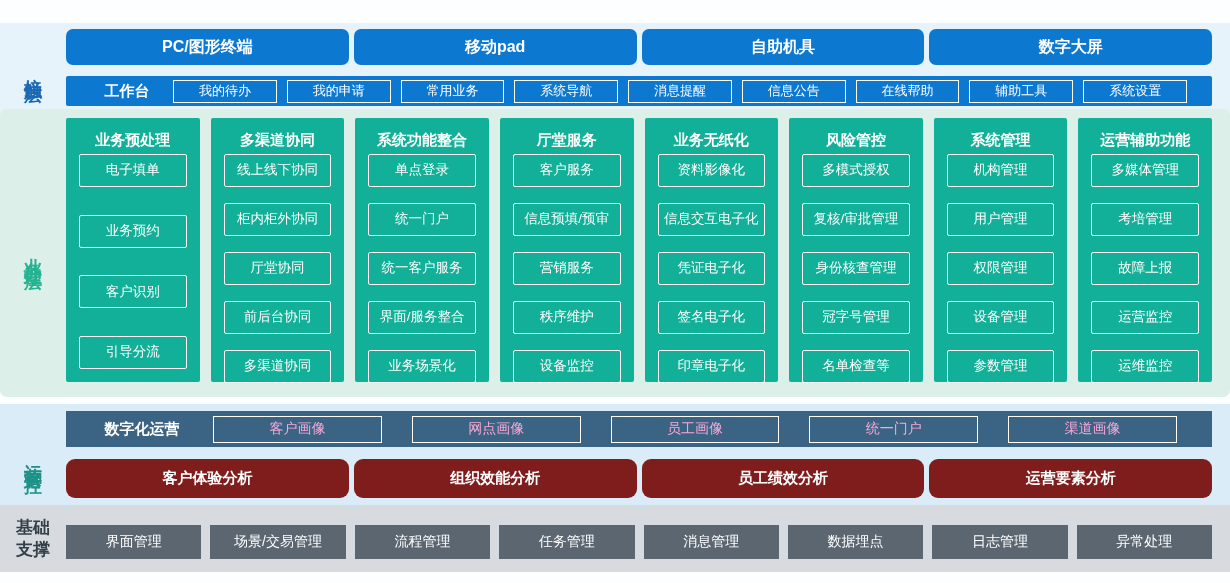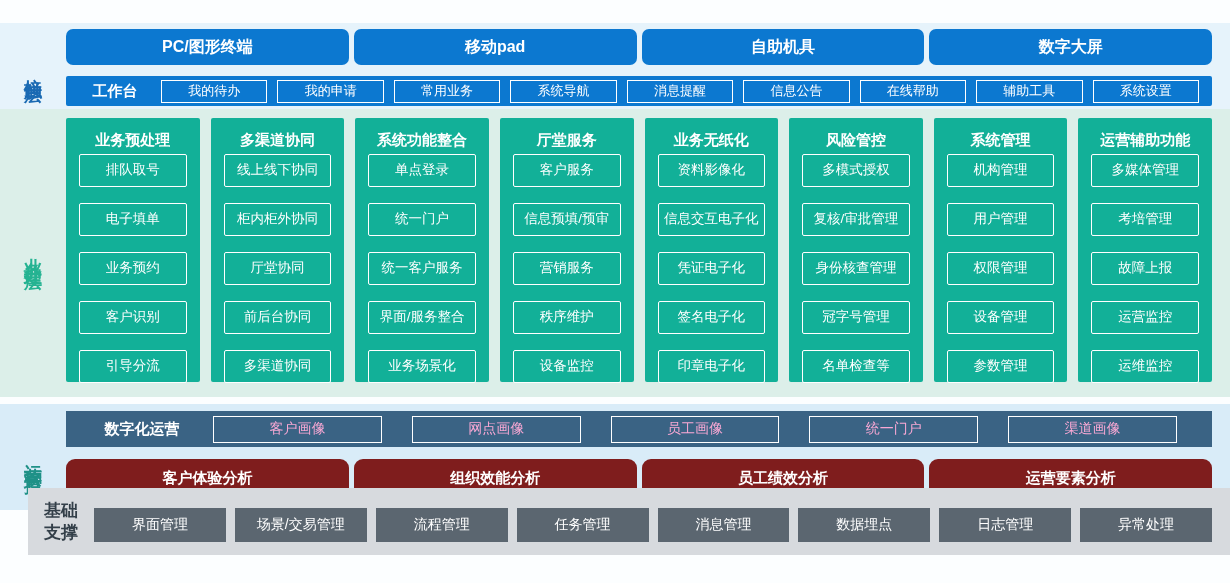--- a/index.html
+++ b/index.html
@@ -1,40 +1,40 @@
 <!DOCTYPE html>
 <html><head>
 <meta charset="utf-8">
 <style>
   * { margin:0; padding:0; box-sizing:border-box; }
   body { background:#fcfeff; font-family:"Liberation Sans","DejaVu Sans",sans-serif; }
   .page { position:relative; width:1230px; height:583px; background:#fcfeff; overflow:hidden; }
 
   .strip { position:absolute; left:0; right:0; display:flex; }
   .strip-contact   { top:23px;   height:94px;  background:#e6f3fb; }
-  .strip-business  { top:109px; height:288px; background:#dcefe9; }
+  .strip-business  { top:109px; height:288px; background:#dcefe9;border-radius:7px; }
   .strip-ops       { top:404px; height:106px; background:#d9ecf8; }
-  .strip-foundation{ top:488px; height:67px;  background:#d7dade;margin-left:28px; }
+  .strip-foundation{ top:505px; height:67px;  background:#d7dade; }
 
   .layer-label { width:66px; flex:0 0 66px; display:flex; align-items:center; justify-content:center;
                  font-weight:bold; font-size:18px; }
   .vert { writing-mode:vertical-rl; text-orientation:upright; letter-spacing:4px; }
   .lbl-contact   { color:#1a6ab3; }
   .lbl-business  { color:#25b392; }
   .lbl-ops       { color:#1f9187; }
   .lbl-foundation{ color:#333f49; }
   .stack { width:40px; line-height:1.25; word-break:break-all; text-align:center; font-size:17px; }
 
   
   .contact-content { flex:1; display:flex; flex-direction:column; padding:6px 18px 7px 0; }
   .terminal-row { display:flex; gap:5px; height:36px; }
   .terminal-btn { flex:1; background:#0c78d0; border-radius:7px; color:#fff; font-weight:bold;
                   font-size:16px; display:flex; align-items:center; justify-content:center; }
   .workbench-bar { margin-top:11px; height:30px; background:#0c78d0; display:flex;
-                   align-items:center; padding:0 8px; border-radius:2px; }
+                   align-items:center; padding:0 20px; border-radius:2px; }
   .workbench-label { width:82px; flex:0 0 82px; text-align:center; color:#fff; font-weight:bold; font-size:15px; }
   .workbench-item { flex:1; height:23px; border:1px solid #fff; margin:0 5px; color:#fff; font-size:13px;
                     display:flex; align-items:center; justify-content:center; white-space:nowrap; }
 
   
   .columns { flex:1; display:flex; gap:11px; padding:9px 18px 15px 0; }
   .biz-col { flex:1; background:#12b098; border-radius:2px; display:flex; flex-direction:column;
              padding:7px 13px 13px; }
   .col-title { height:29px; line-height:29px; text-align:center; color:#fff; font-weight:bold;
                font-size:15px; white-space:nowrap; }
@@ -93,21 +93,20 @@
 
   <section class="strip strip-business">
     <div class="layer-label lbl-business">
         <span class="vert">业务处理层</span>
       </div>
     <div class="columns">
 
       <div class="biz-col">
         <div class="col-title">业务预处理</div>
         <div class="col-boxes">
-          <div class="col-box">排队取号</div>
           <div class="col-box">电子填单</div>
           <div class="col-box">业务预约</div>
           <div class="col-box">客户识别</div>
           <div class="col-box">引导分流</div>
         </div>
       </div>
 
       <div class="biz-col">
         <div class="col-title">多渠道协同</div>
         <div class="col-boxes">

